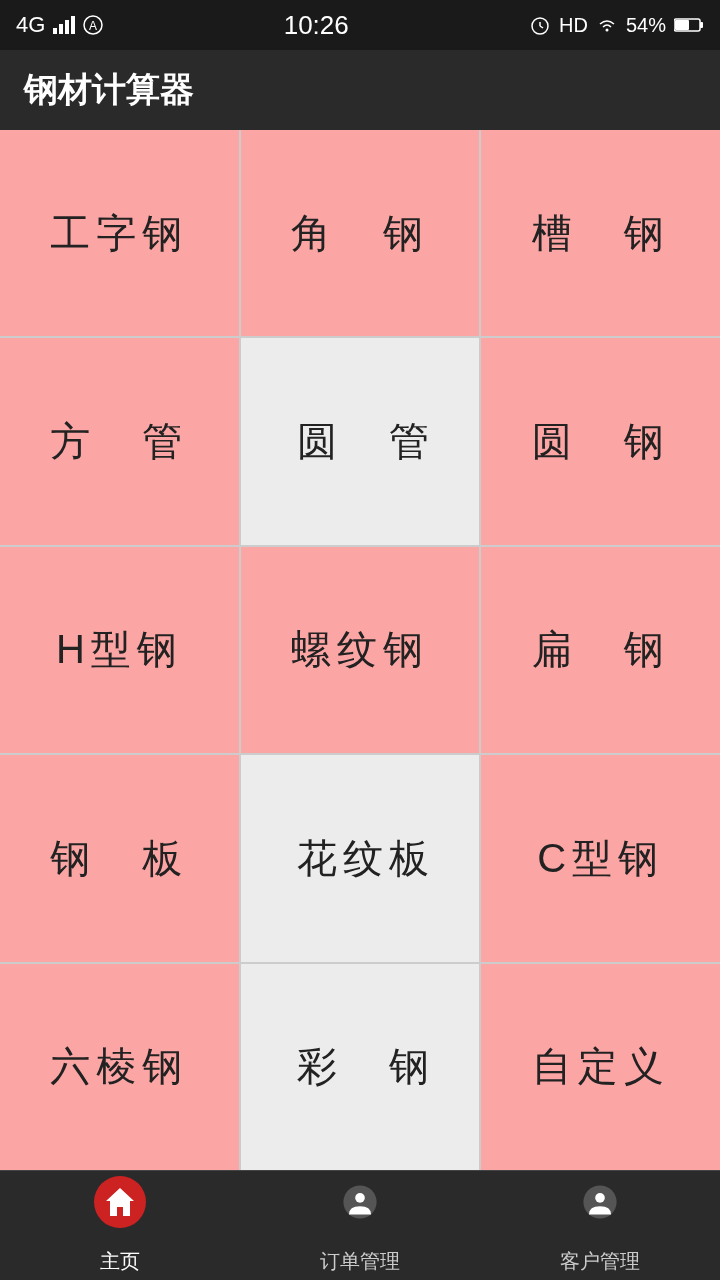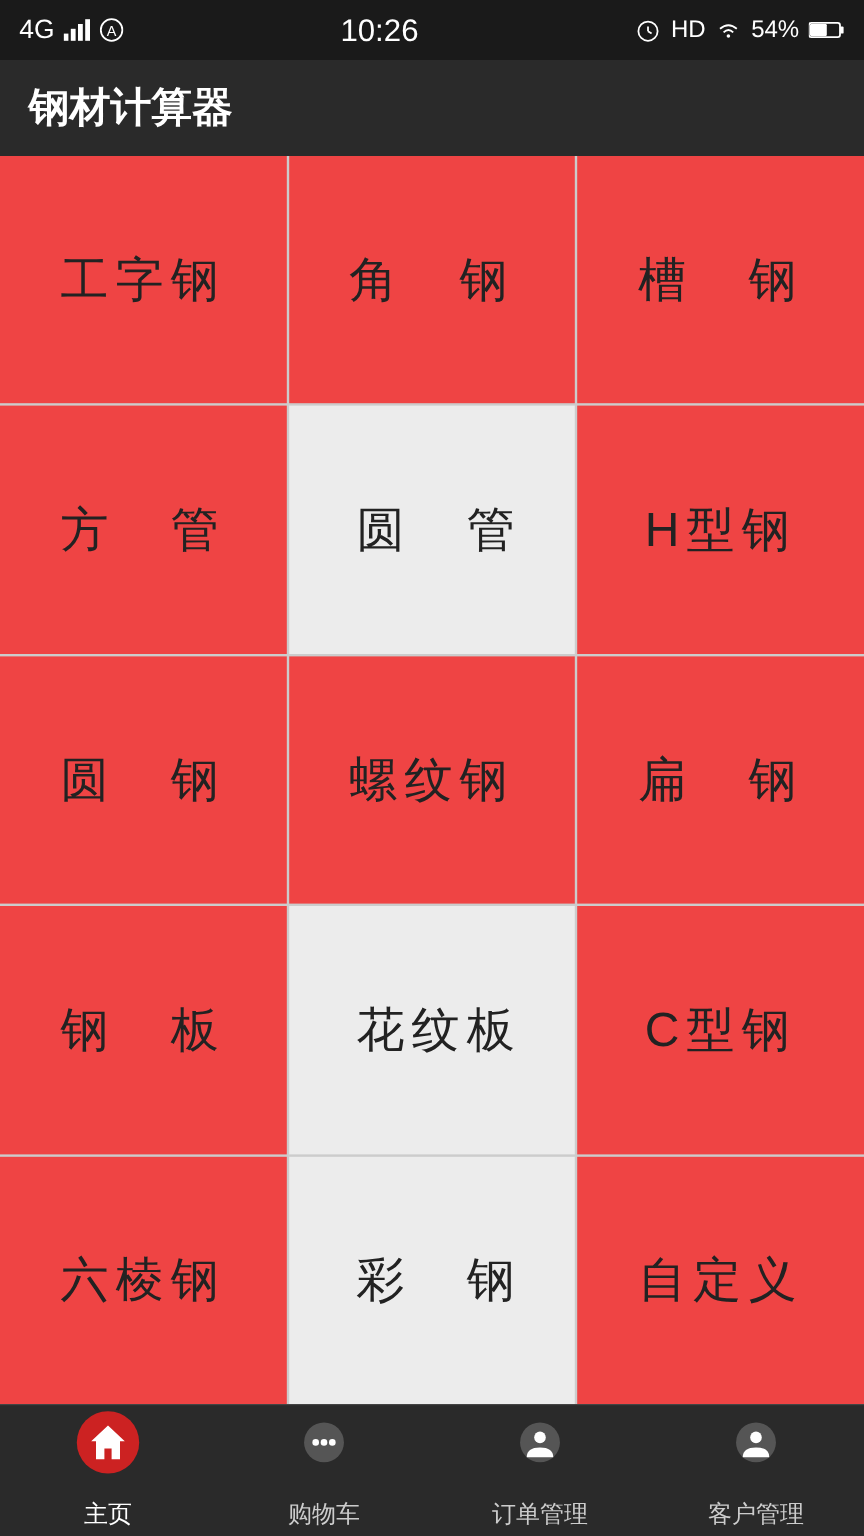--- a/index.html
+++ b/index.html
@@ -61,21 +61,21 @@
       flex: 1;
       display: grid;
       grid-template-columns: repeat(3, 1fr);
       grid-template-rows: repeat(5, 1fr);
       gap: 2px;
       background: #ccc;
       overflow: hidden;
     }
 
     .grid-item {
-      background: #ef4444;
+      background: #fca5a5;
       display: flex;
       align-items: center;
       justify-content: center;
       cursor: pointer;
       font-size: 40px;
       letter-spacing: 6px;
       color: #222;
       transition: background 0.1s;
       user-select: none;
     }
@@ -174,51 +174,40 @@
 <div class="title-bar">
   <span>钢材计算器</span>
 </div>
 
 <div class="grid-container">
 <div class="grid-item">工字钢</div>
     <div class="grid-item">角　钢</div>
     <div class="grid-item">槽　钢</div>
     <div class="grid-item">方　管</div>
     <div class="grid-item highlighted">圆　管</div>
+    <div class="grid-item">圆　钢</div>
     <div class="grid-item">H型钢</div>
-    <div class="grid-item">圆　钢</div>
     <div class="grid-item">螺纹钢</div>
     <div class="grid-item">扁　钢</div>
     <div class="grid-item">钢　板</div>
     <div class="grid-item highlighted">花纹板</div>
     <div class="grid-item">C型钢</div>
     <div class="grid-item">六棱钢</div>
     <div class="grid-item highlighted">彩　钢</div>
     <div class="grid-item">自定义</div>
   </div>
 
 <div class="bottom-nav">
   <div class="nav-item active">
     <div class="nav-icon home-icon-bg">
       <svg viewBox="0 0 36 36" fill="white">
         <path d="M18 4 L4 17 L8 17 L8 32 L15 32 L15 23 L21 23 L21 32 L28 32 L28 17 L32 17 Z"></path>
       </svg>
     </div>
     <span class="nav-label">主页</span>
-  </div>
-  <div class="nav-item">
-    <div class="nav-icon">
-      <svg viewBox="0 0 52 52">
-        <circle cx="26" cy="26" r="24" fill="#555"></circle>
-        <circle cx="16" cy="26" r="4" fill="white"></circle>
-        <circle cx="26" cy="26" r="4" fill="white"></circle>
-        <circle cx="36" cy="26" r="4" fill="white"></circle>
-      </svg>
-    </div>
-    <span class="nav-label">购物车</span>
   </div>
   <div class="nav-item">
     <div class="nav-icon">
       <svg viewBox="0 0 52 52">
         <circle cx="26" cy="26" r="24" fill="#555"></circle>
         <circle cx="26" cy="20" r="7" fill="white"></circle>
         <path d="M10 44 Q10 32 26 32 Q42 32 42 44" fill="white"></path>
       </svg>
     </div>
     <span class="nav-label">订单管理</span>

